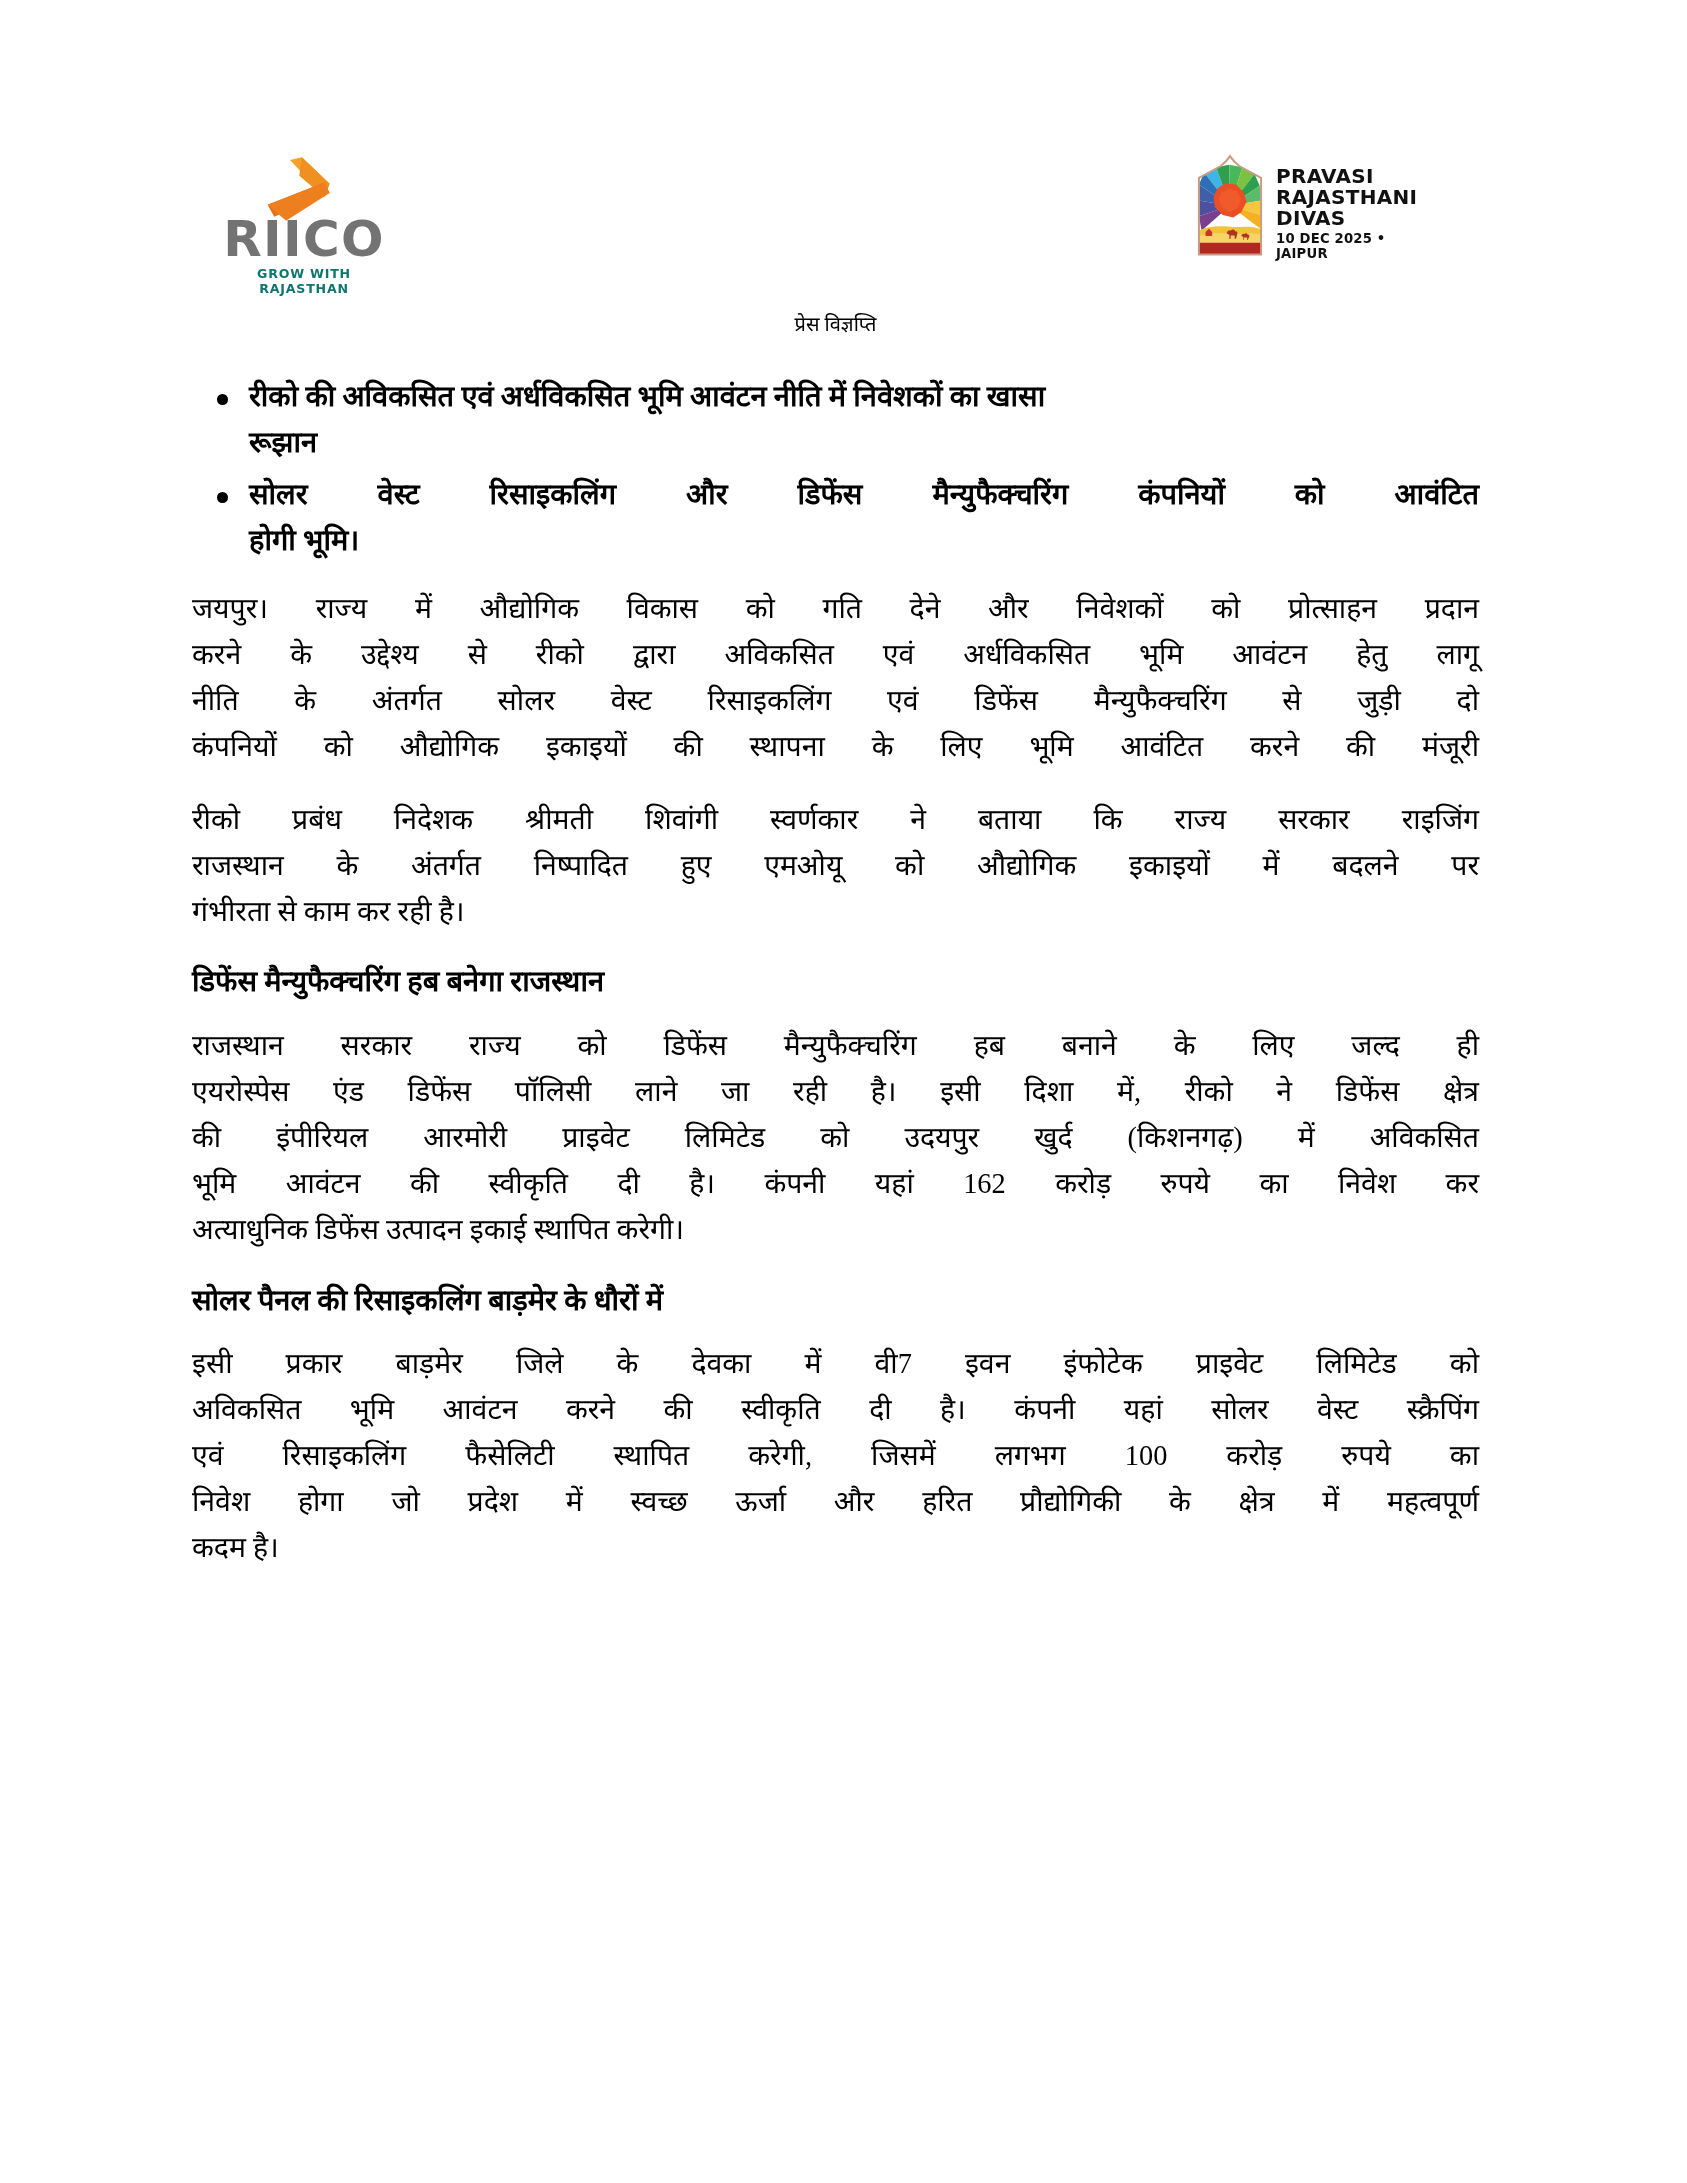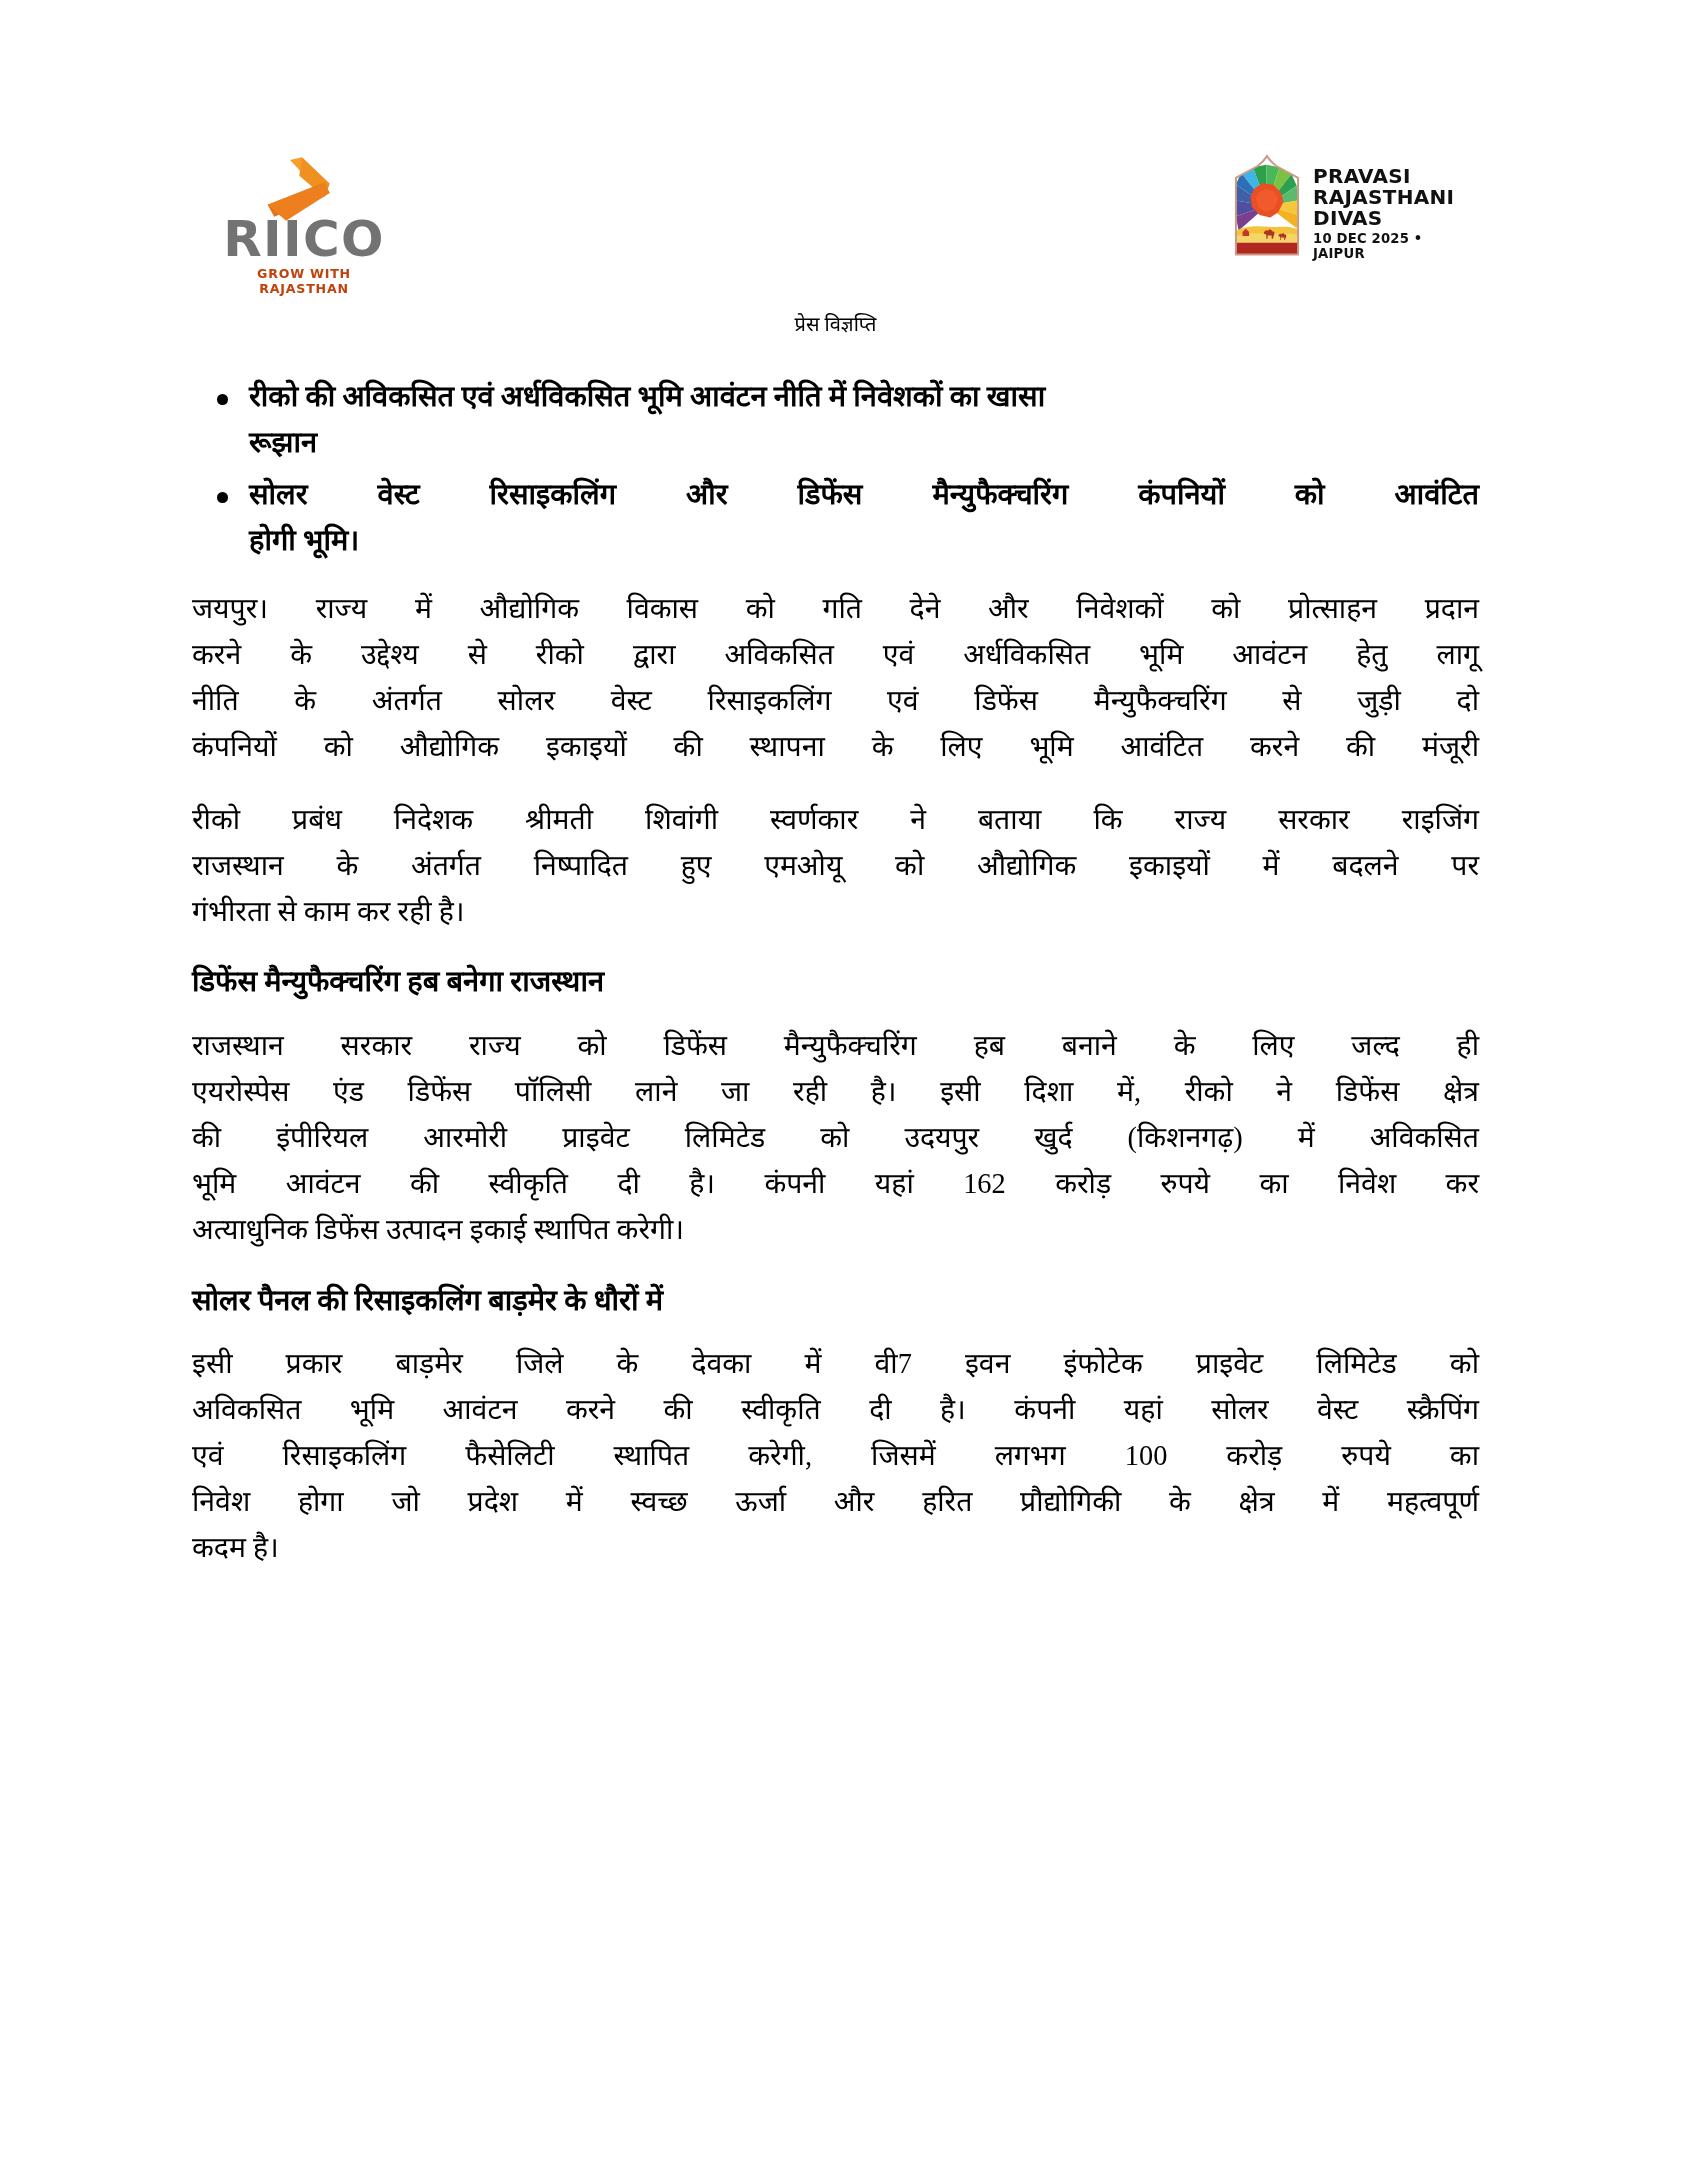--- a/index.html
+++ b/index.html
@@ -63,27 +63,27 @@
   }
   .riico-tagline {
     position: absolute;
     left: 18.5px;
     top: 110px;
     width: 175px;
     font-family: "DejaVu Sans", sans-serif;
     font-size: 12.6px;
     font-weight: 700;
     letter-spacing: 0.8px;
-    color: #c2410c;
+    color: #0f766e;
     text-align: center;
   }
 
   .prd-logo {
     position: absolute;
-    left: 1228px;
+    left: 1191px;
     top: 5.3px;
     width: 238px;
     height: 119px;
   }
   .prd-mark {
     position: absolute;
     left: 0;
     top: 0;
     width: 78px;
     height: 106px;

